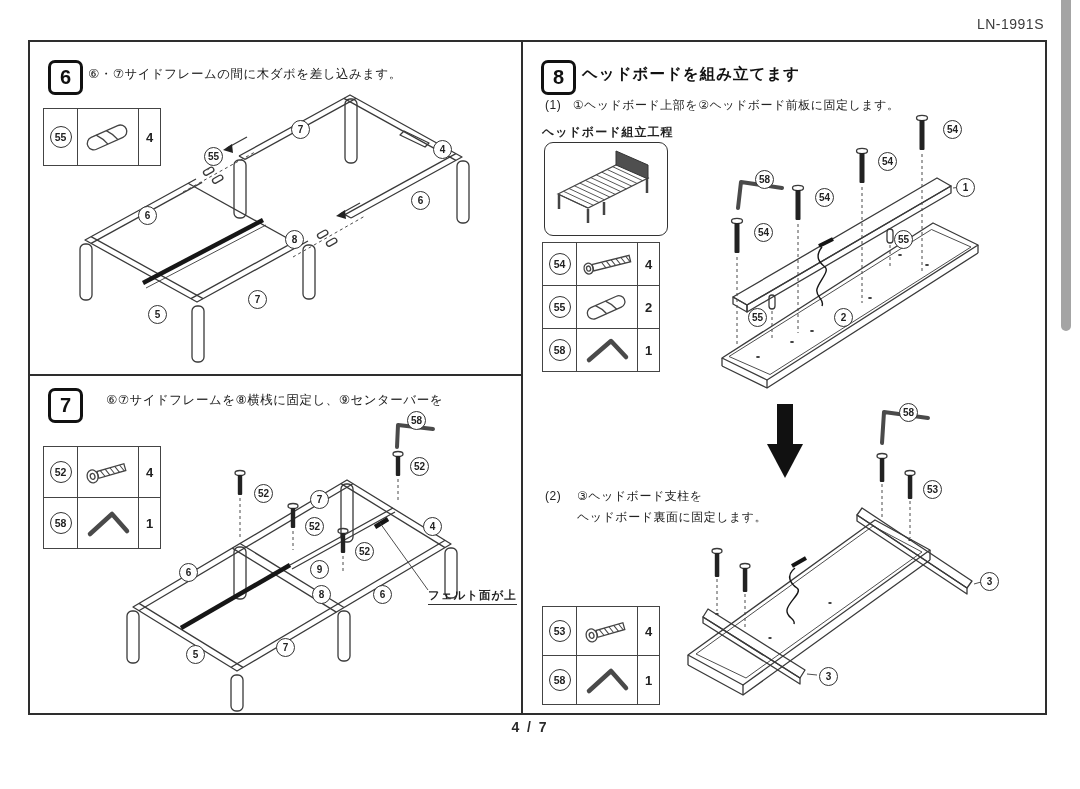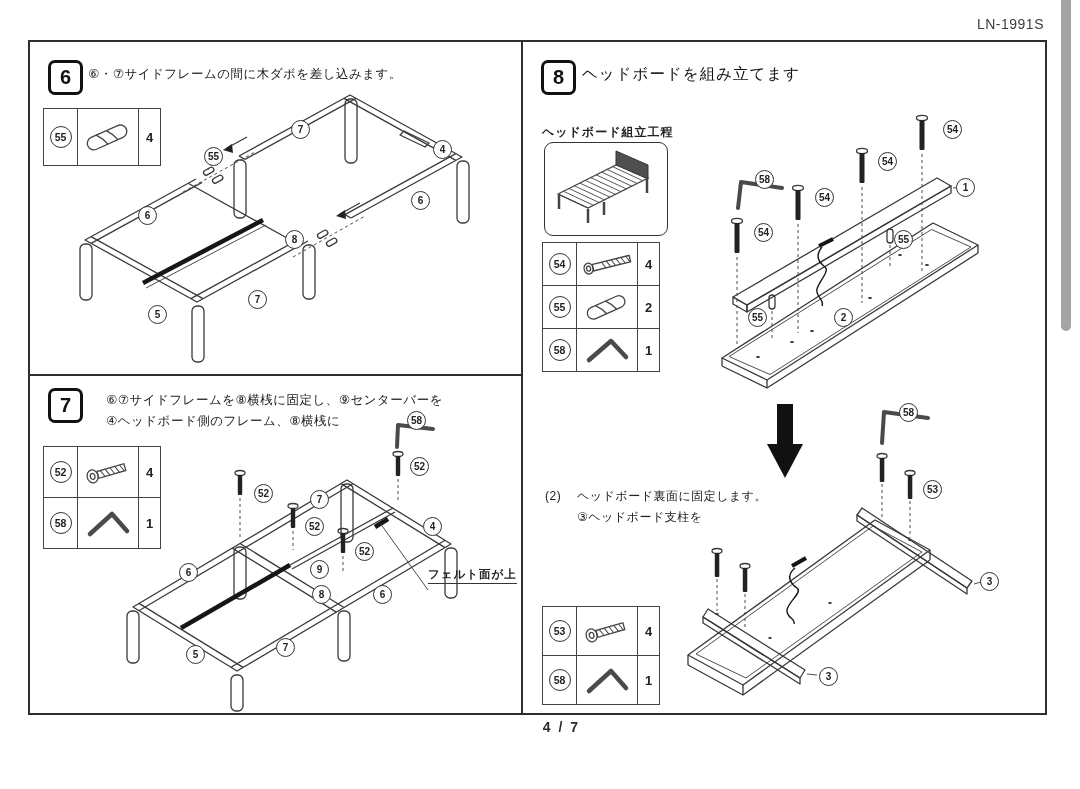--- a/index.html
+++ b/index.html
@@ -5,30 +5,30 @@
   html,body{margin:0;padding:0;background:#e9e9e9;}
   .screen{
     position:relative;width:1080px;height:789px;background:#ffffff;overflow:hidden;
     font-family:"Liberation Sans","DejaVu Sans",sans-serif;color:#1f1f1f;
   }
   
   .page-frame{position:absolute;left:28px;top:40px;width:1015px;height:671px;border:2px solid #2e2e2e;background:#fff;}
   .divider-v{position:absolute;left:521px;top:40px;width:2px;height:673px;background:#2e2e2e;}
   .divider-h{position:absolute;left:28px;top:374px;width:495px;height:2px;background:#2e2e2e;}
   .doc-code{position:absolute;left:958px;top:16px;width:86px;font-size:14px;color:#3c3c3c;letter-spacing:.5px;text-align:right;}
-  .page-num{position:absolute;left:480px;top:719px;width:100px;text-align:right;font-size:14px;font-weight:bold;color:#2a2a2a;letter-spacing:2px;}
+  .page-num{position:absolute;left:480px;top:719px;width:100px;text-align:center;font-size:14px;font-weight:bold;color:#2a2a2a;letter-spacing:2px;}
   .scrollbar{position:absolute;left:1061px;top:0;width:10px;height:331px;background:#a4a4a4;border-radius:0 0 6px 6px;}
   
   .step-badge{
     position:absolute;width:29px;height:29px;border:3px solid #111;border-radius:7px;background:#fff;
     display:flex;align-items:center;justify-content:center;font-size:20px;font-weight:bold;color:#111;
   }
   .instr{position:absolute;font-size:12.5px;font-weight:normal;color:#222;letter-spacing:.5px;white-space:nowrap;}
   .instr .ln2{display:block;}
-  .title-lg{position:absolute;font-size:15.5px;font-weight:normal;color:#111;letter-spacing:1px;white-space:nowrap;}
+  .title-lg{position:absolute;font-size:15.5px;font-weight:bold;color:#111;letter-spacing:1px;white-space:nowrap;}
   
   .ptable{position:absolute;border:1.6px solid #444;background:#fff;}
   .prow{display:flex;align-items:stretch;}
   .prow + .prow{border-top:1.6px solid #444;}
   .pcell{display:flex;align-items:center;justify-content:center;}
   .pnum{width:33px;border-right:1.6px solid #444;}
   .picon{width:60px;border-right:1.6px solid #444;}
   .pqty{width:21px;font-weight:bold;font-size:13px;color:#222;}
   .pcircle{width:20px;height:20px;border:1.5px solid #333;border-radius:50%;display:flex;align-items:center;justify-content:center;
     font-size:10.5px;font-weight:bold;color:#222;background:#fff;}
@@ -140,21 +140,20 @@
   <span class="clabel" style="left:204px;top:147px;">55</span>
   <span class="clabel" style="left:138px;top:206px;">6</span>
   <span class="clabel" style="left:411px;top:191px;">6</span>
   <span class="clabel" style="left:285px;top:230px;">8</span>
   <span class="clabel" style="left:148px;top:305px;">5</span>
   <span class="clabel" style="left:248px;top:290px;">7</span>
 
   <div class="step-badge" style="left:48px;top:388px;">7</div>
   <div class="instr" style="left:88px;top:390px;line-height:21px;margin-left:18px;">
     <span class="ln2">⑥⑦サイドフレームを⑧横桟に固定し、⑨センターバーを</span>
-    <span class="ln2">④ヘッドボード側のフレーム、⑧横桟に</span>
   </div>
 
   <div class="ptable" style="left:43px;top:446px;">
     <div class="prow" style="height:50px;">
       <div class="pcell pnum">
           <span class="pcircle">52</span>
         </div>
       <div class="pcell picon">
         <svg class="icon-svg" width="54" height="34" viewBox="0 0 54 34">
           <g transform="rotate(-16 27 17)">
@@ -229,25 +228,29 @@
   <span class="clabel" style="left:305px;top:517px;">52</span>
   <span class="clabel" style="left:355px;top:542px;">52</span>
   <span class="clabel" style="left:310px;top:490px;">7</span>
   <span class="clabel" style="left:423px;top:517px;">4</span>
   <span class="clabel" style="left:179px;top:563px;">6</span>
   <span class="clabel" style="left:310px;top:560px;">9</span>
   <span class="clabel" style="left:312px;top:585px;">8</span>
   <span class="clabel" style="left:373px;top:585px;">6</span>
   <span class="clabel" style="left:186px;top:645px;">5</span>
   <span class="clabel" style="left:276px;top:638px;">7</span>
-  <span class="callout" style="left:428px;top:567px;">フェルト面が上</span>
+  <span class="callout" style="left:428px;top:588px;">フェルト面が上</span>
 
   <div class="step-badge" style="left:541px;top:60px;">8</div>
   <div class="title-lg" style="left:582px;top:64px;">ヘッドボードを組み立てます</div>
 
+  <div class="instr" style="left:545px;top:97px;font-size:12px;">
+    <span>(1)</span>&nbsp;&nbsp;
+    <span>①ヘッドボード上部を②ヘッドボード前板に固定します。</span>
+  </div>
 
   <div class="process-title" style="left:542px;top:124px;">ヘッドボード組立工程</div>
 
   <div class="process-box" style="left:544px;top:142px;">
     <svg class="icon-svg" width="108" height="82" viewBox="0 0 108 82" style="overflow:visible">
       <g>
         <line class="ln" style="stroke-width:.9" x1="6" y1="46" x2="36" y2="60"></line>
         <line class="ln" style="stroke-width:.9" x1="11.5" y1="43.3" x2="41.5" y2="57.3"></line>
         <line class="ln" style="stroke-width:.9" x1="17" y1="40.5" x2="47" y2="54.5"></line>
         <line class="ln" style="stroke-width:.9" x1="22.4" y1="37.8" x2="52.4" y2="51.8"></line>
@@ -368,22 +371,22 @@
   <span class="clabel" style="left:878px;top:152px;">54</span>
   <span class="clabel" style="left:943px;top:120px;">54</span>
   <span class="clabel" style="left:956px;top:178px;">1</span>
   <span class="clabel" style="left:748px;top:308px;">55</span>
   <span class="clabel" style="left:894px;top:230px;">55</span>
   <span class="clabel" style="left:834px;top:308px;">2</span>
 
   <div class="instr" style="left:545px;top:486px;font-size:12px;line-height:21px;">
     <span style="display:inline-block;vertical-align:top;">(2)</span>
     <span style="display:inline-block;margin-left:12px;">
+      <span class="ln2">③ヘッドボード支柱を</span>
       <span class="ln2">ヘッドボード裏面に固定します。</span>
-      <span class="ln2">③ヘッドボード支柱を</span>
     </span>
   </div>
 
   <div class="ptable" style="left:542px;top:606px;">
     <div class="prow" style="height:48px;">
       <div class="pcell pnum">
           <span class="pcircle">53</span>
         </div>
       <div class="pcell picon">
         <svg class="icon-svg" width="54" height="34" viewBox="0 0 54 34">

